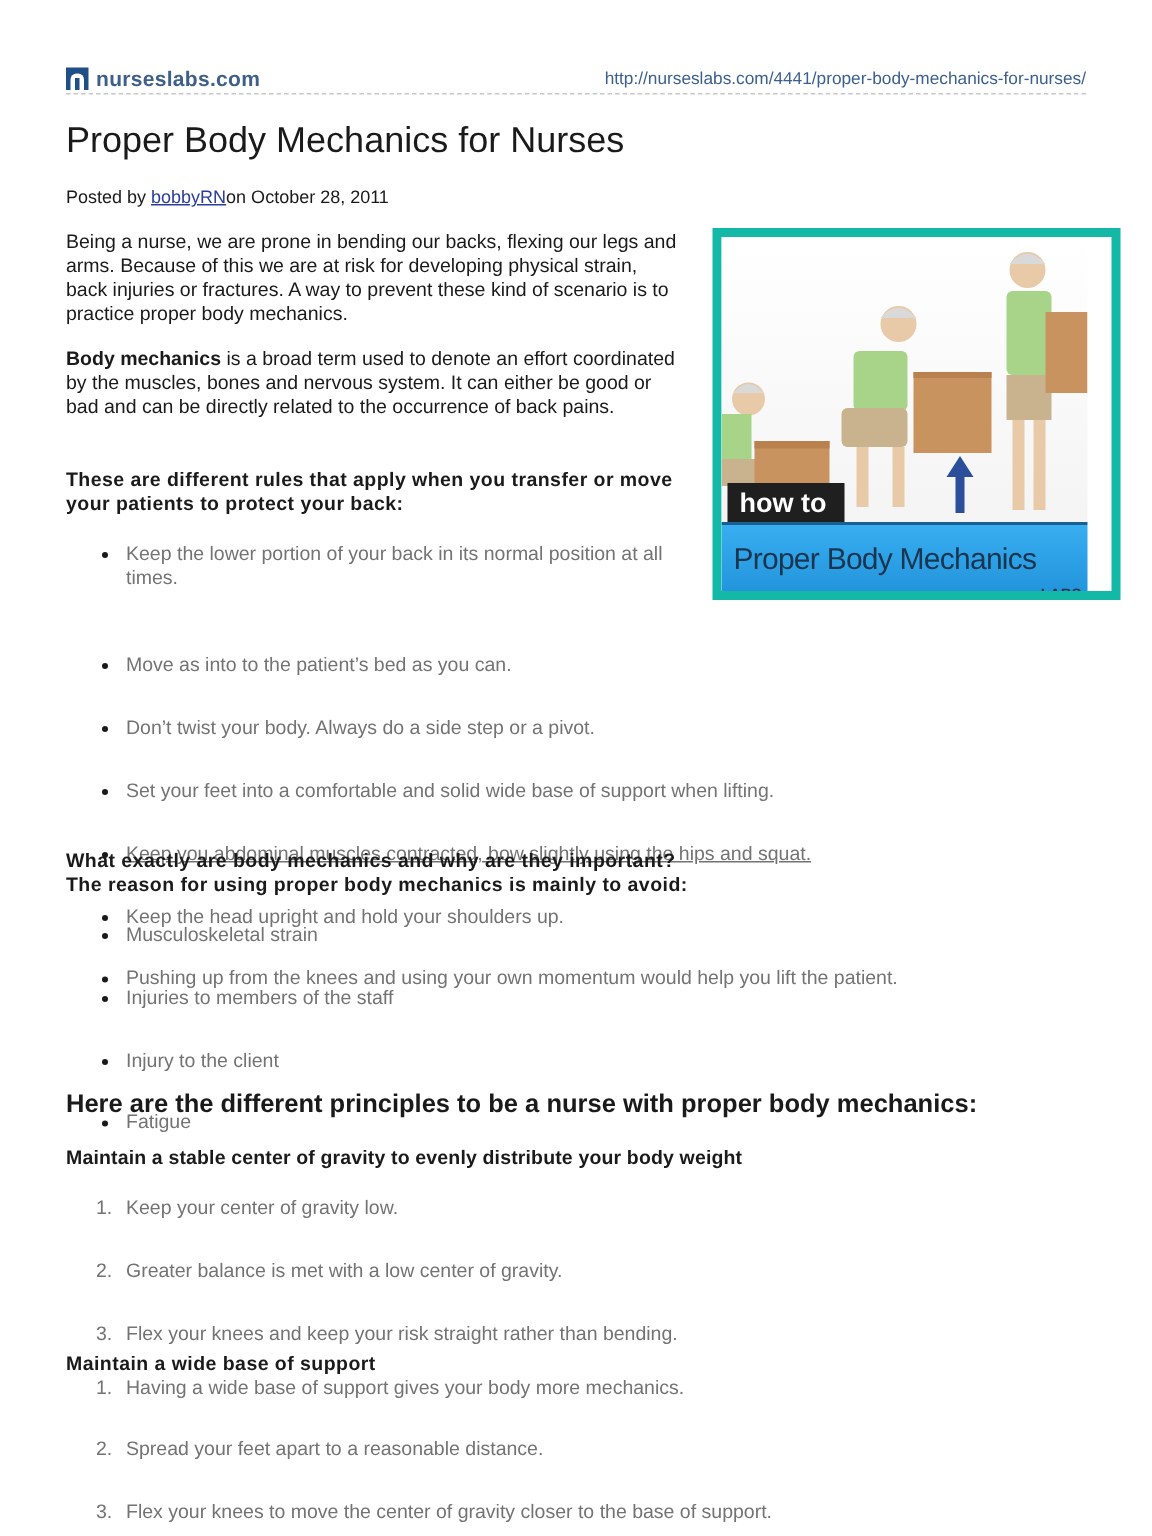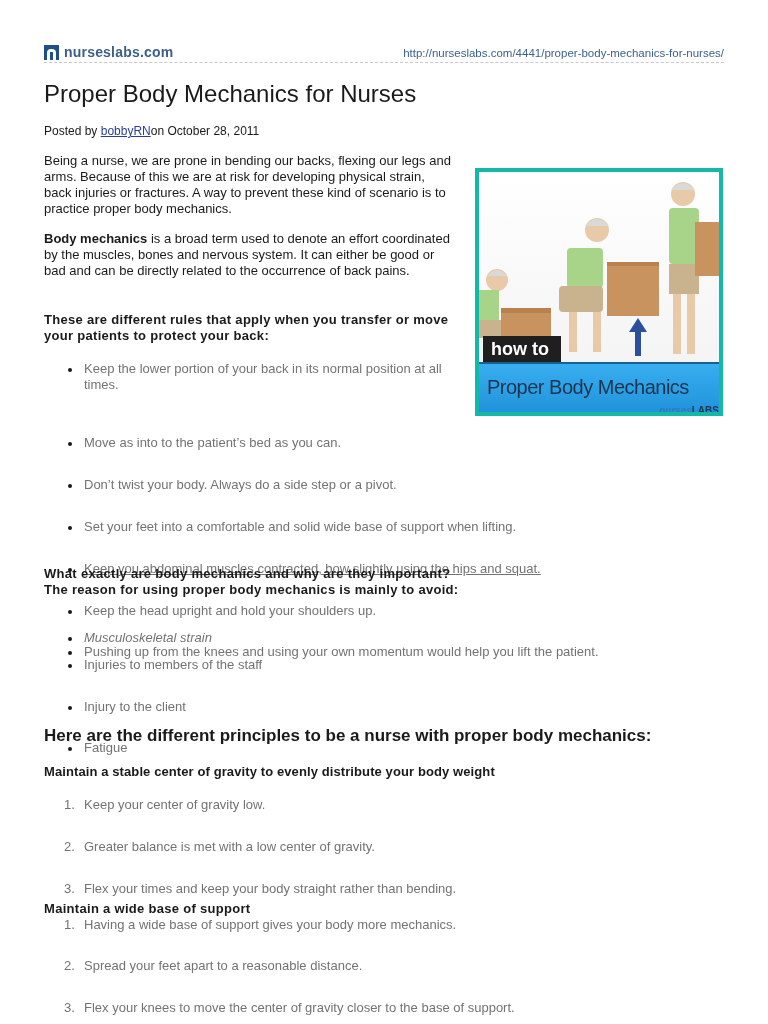--- a/index.html
+++ b/index.html
@@ -15,21 +15,21 @@
     .url { position: absolute; right: 0; top: 5px; font-size: 11.5px; color: #3b5f8f; }
     .header-rule { position: absolute; left: 44px; top: 62px; width: 680px; border-top: 1px dashed #c8c8c8; }
 
     .title { position: absolute; left: 44px; top: 80px; font-size: 24px; font-weight: normal; color: #1a1a1a; }
     .byline { position: absolute; left: 44px; top: 124px; font-size: 12px; color: #1a1a1a; }
     .byline a { color: #2a3d9b; text-decoration: underline; }
 
     .para { position: absolute; left: 44px; width: 410px; font-size: 13px; line-height: 16px; color: #1a1a1a; }
     .para b { font-weight: bold; }
 
-    .hero { position: absolute; left: 475px; top: 168px; width: 248px; height: 248px; border: 4px solid #14b8a6; background: #fff; overflow: hidden; }
+    .hero { position: absolute; left: 475px; top: 152px; width: 272px; height: 248px; border: 6px solid #14b8a6; background: #fff; overflow: hidden; }
     .hero-illus { position: absolute; left: 0; top: 0; width: 244px; height: 190px; background: linear-gradient(180deg, #ffffff 0%, #f4f4f4 100%); }
     .howto { position: absolute; left: 4px; top: 164px; width: 78px; height: 26px; background: #1f1f1f; color: #fff; font-size: 18px; font-weight: bold; line-height: 26px; padding-left: 8px; }
     .hero-banner { position: absolute; left: 0; top: 190px; width: 244px; height: 56px; background: linear-gradient(180deg, #38aef0 0%, #1e8fd8 100%); border-top: 2px solid #1a5f93; }
     .hero-banner-text { position: absolute; left: 8px; top: 12px; font-size: 20px; color: #1b3550; letter-spacing: -0.5px; }
     .hero-brand { position: absolute; right: 4px; bottom: 2px; font-size: 10px; font-weight: bold; color: #1b3550; text-align: center; }
     .hero-brand span { color: #2d7bbf; font-style: italic; }
 
     .h-bold { position: absolute; left: 44px; font-size: 13px; font-weight: bold; color: #1a1a1a; line-height: 16px; letter-spacing: 0.3px; }
     .h2 { position: absolute; left: 44px; font-size: 17px; font-weight: bold; color: #1a1a1a; }
 
@@ -109,33 +109,33 @@
   <li class="li-abs" style="top:455px;">Set your feet into a comfortable and solid wide base of support when lifting.</li>
   <li class="li-abs" style="top:481px;text-decoration:underline;">Keep you abdominal muscles contracted, bow slightly using the hips and squat.</li>
   <li class="li-abs" style="top:507px;">Keep the head upright and hold your shoulders up.</li>
   <li class="li-abs" style="top:532px;">Pushing up from the knees and using your own momentum would help you lift the patient.</li>
 </ul>
 
 <div class="h-bold" style="top:566px;">What exactly are body mechanics and why are they important?</div>
 <div class="h-bold" style="top:582px;">The reason for using proper body mechanics is mainly to avoid:</div>
 
 <ul class="bullets" style="top:0; left:84px;">
-  <li class="li-abs" style="top:630px;font-style:italic;">Musculoskeletal strain</li>
+  <li class="li-abs" style="top:615px;">Musculoskeletal strain</li>
   <li class="li-abs" style="top:641px;">Injuries to members of the staff</li>
   <li class="li-abs" style="top:667px;">Injury to the client</li>
   <li class="li-abs" style="top:692px;">Fatigue</li>
 </ul>
 
 <div class="h2" style="top:726px;">Here are the different principles to be a nurse with proper body mechanics:</div>
 
 <div class="h-bold" style="top:764px; letter-spacing:0.1px;">Maintain a stable center of gravity to evenly distribute your body weight</div>
 <ol class="nums" style="top:0; left:84px;">
   <li class="li-abs" style="top:797px;"><span class="num">1.</span><span>Keep your center of gravity low.</span></li>
   <li class="li-abs" style="top:823px;"><span class="num">2.</span><span>Greater balance is met with a low center of gravity.</span></li>
-  <li class="li-abs" style="top:849px;"><span class="num">3.</span><span>Flex your times and keep your body straight rather than bending.</span></li>
+  <li class="li-abs" style="top:849px;"><span class="num">3.</span><span>Flex your knees and keep your risk straight rather than bending.</span></li>
 </ol>
 
 <div class="h-bold" style="top:883px;margin-top:18px;">Maintain a wide base of support</div>
 <ol class="nums" style="top:0; left:84px;">
   <li class="li-abs" style="top:917px;"><span class="num">1.</span><span>Having a wide base of support gives your body more mechanics.</span></li>
   <li class="li-abs" style="top:942px;"><span class="num">2.</span><span>Spread your feet apart to a reasonable distance.</span></li>
   <li class="li-abs" style="top:968px;"><span class="num">3.</span><span>Flex your knees to move the center of gravity closer to the base of support.</span></li>
 </ol>
 
 <div class="h-bold" style="top:1002px;margin-top:40px;">Maintain Proper body alignment</div>

